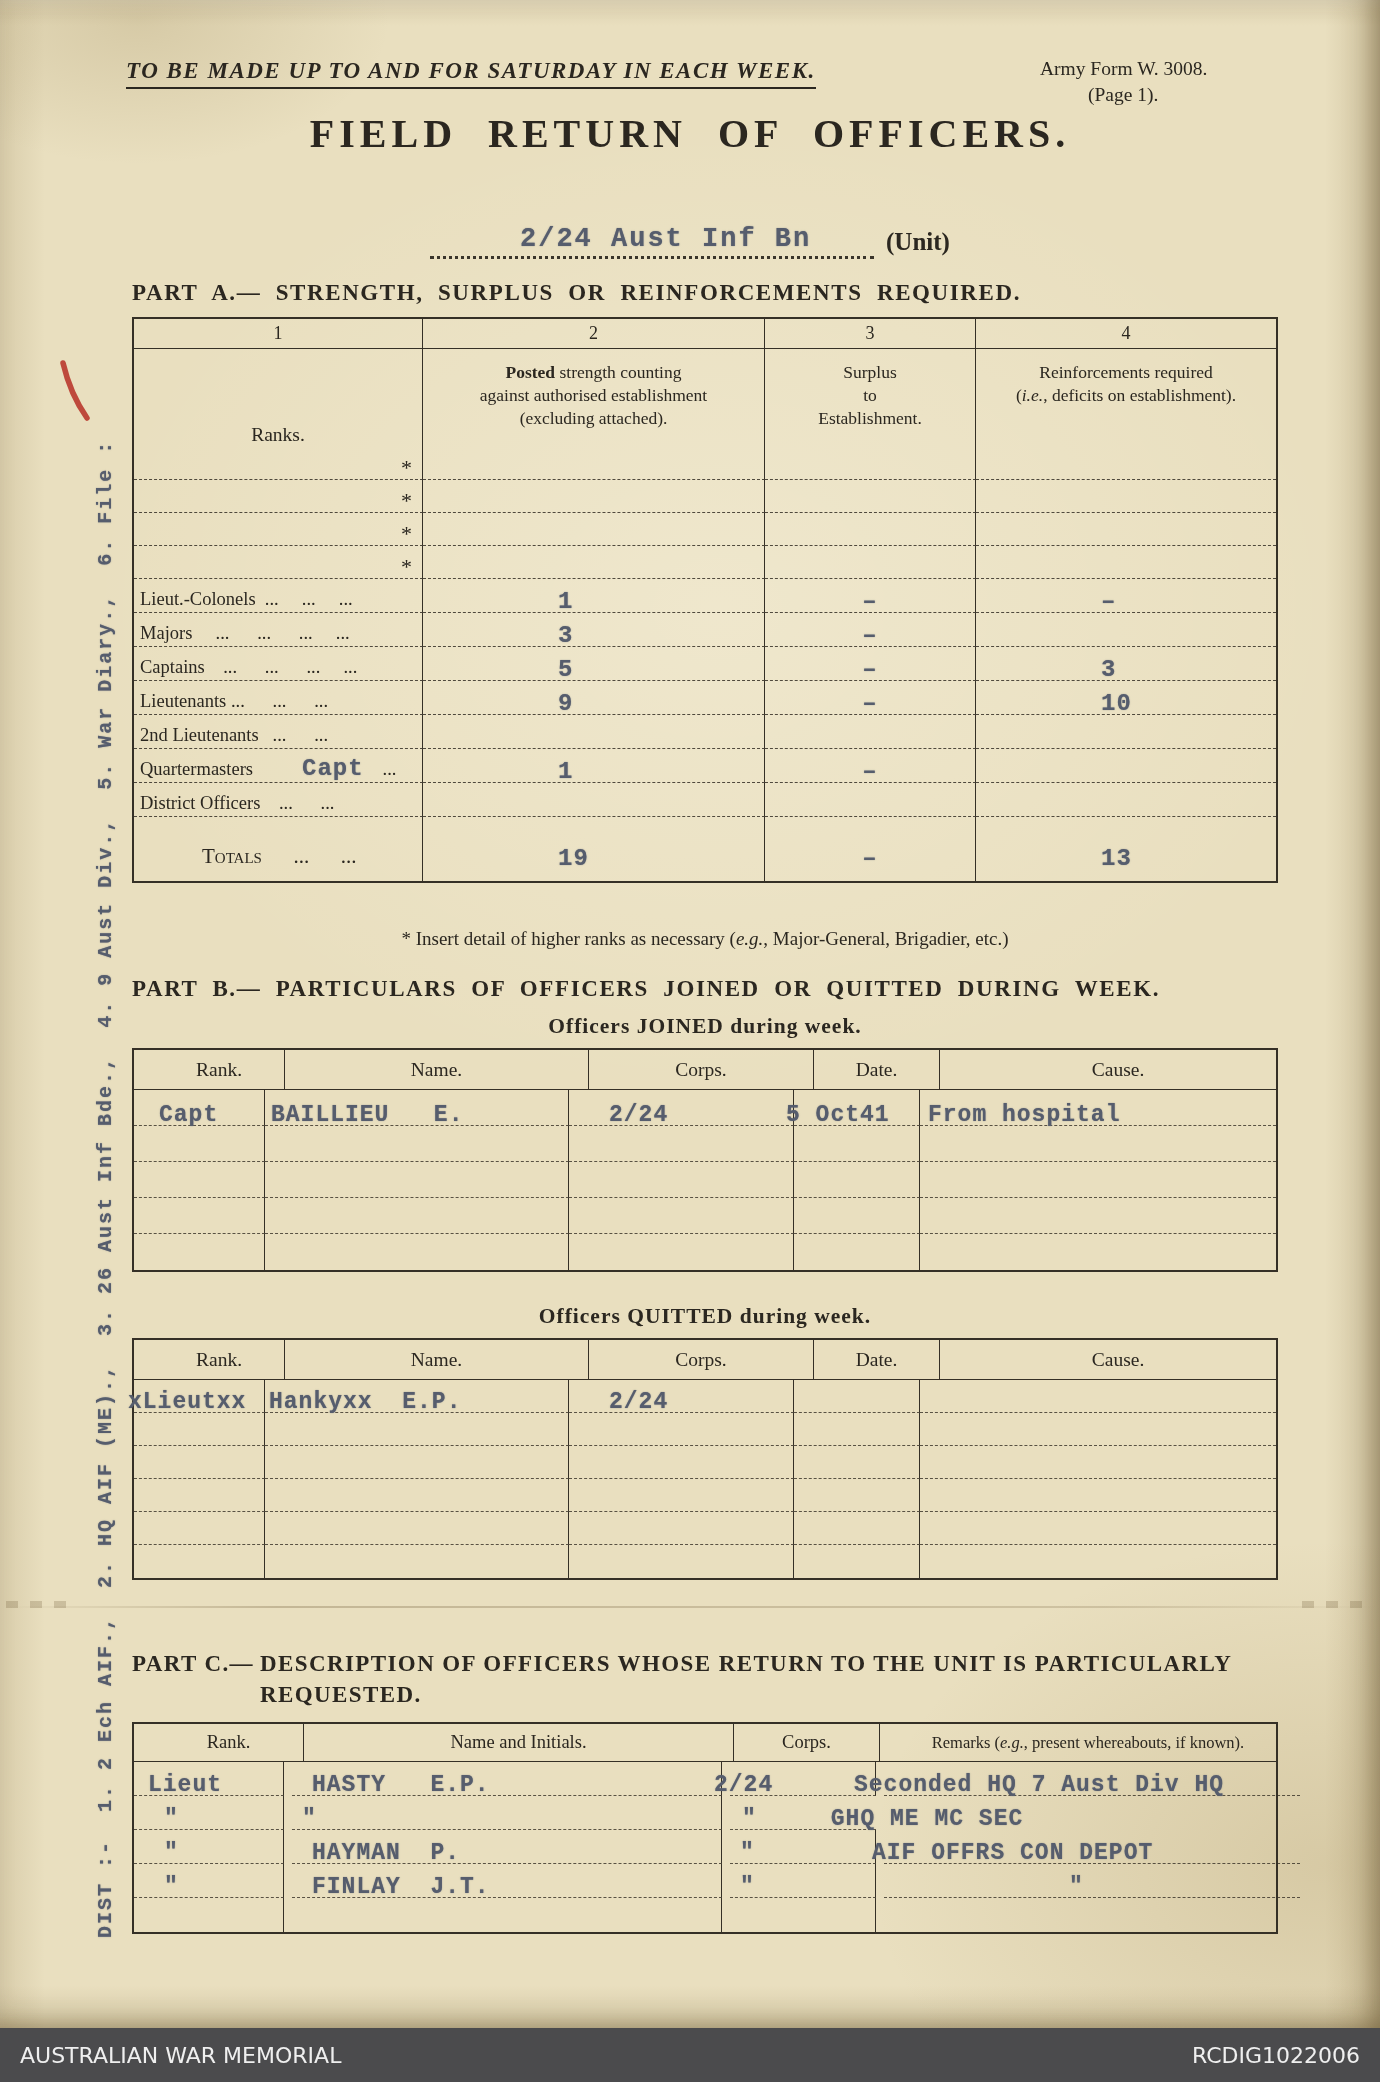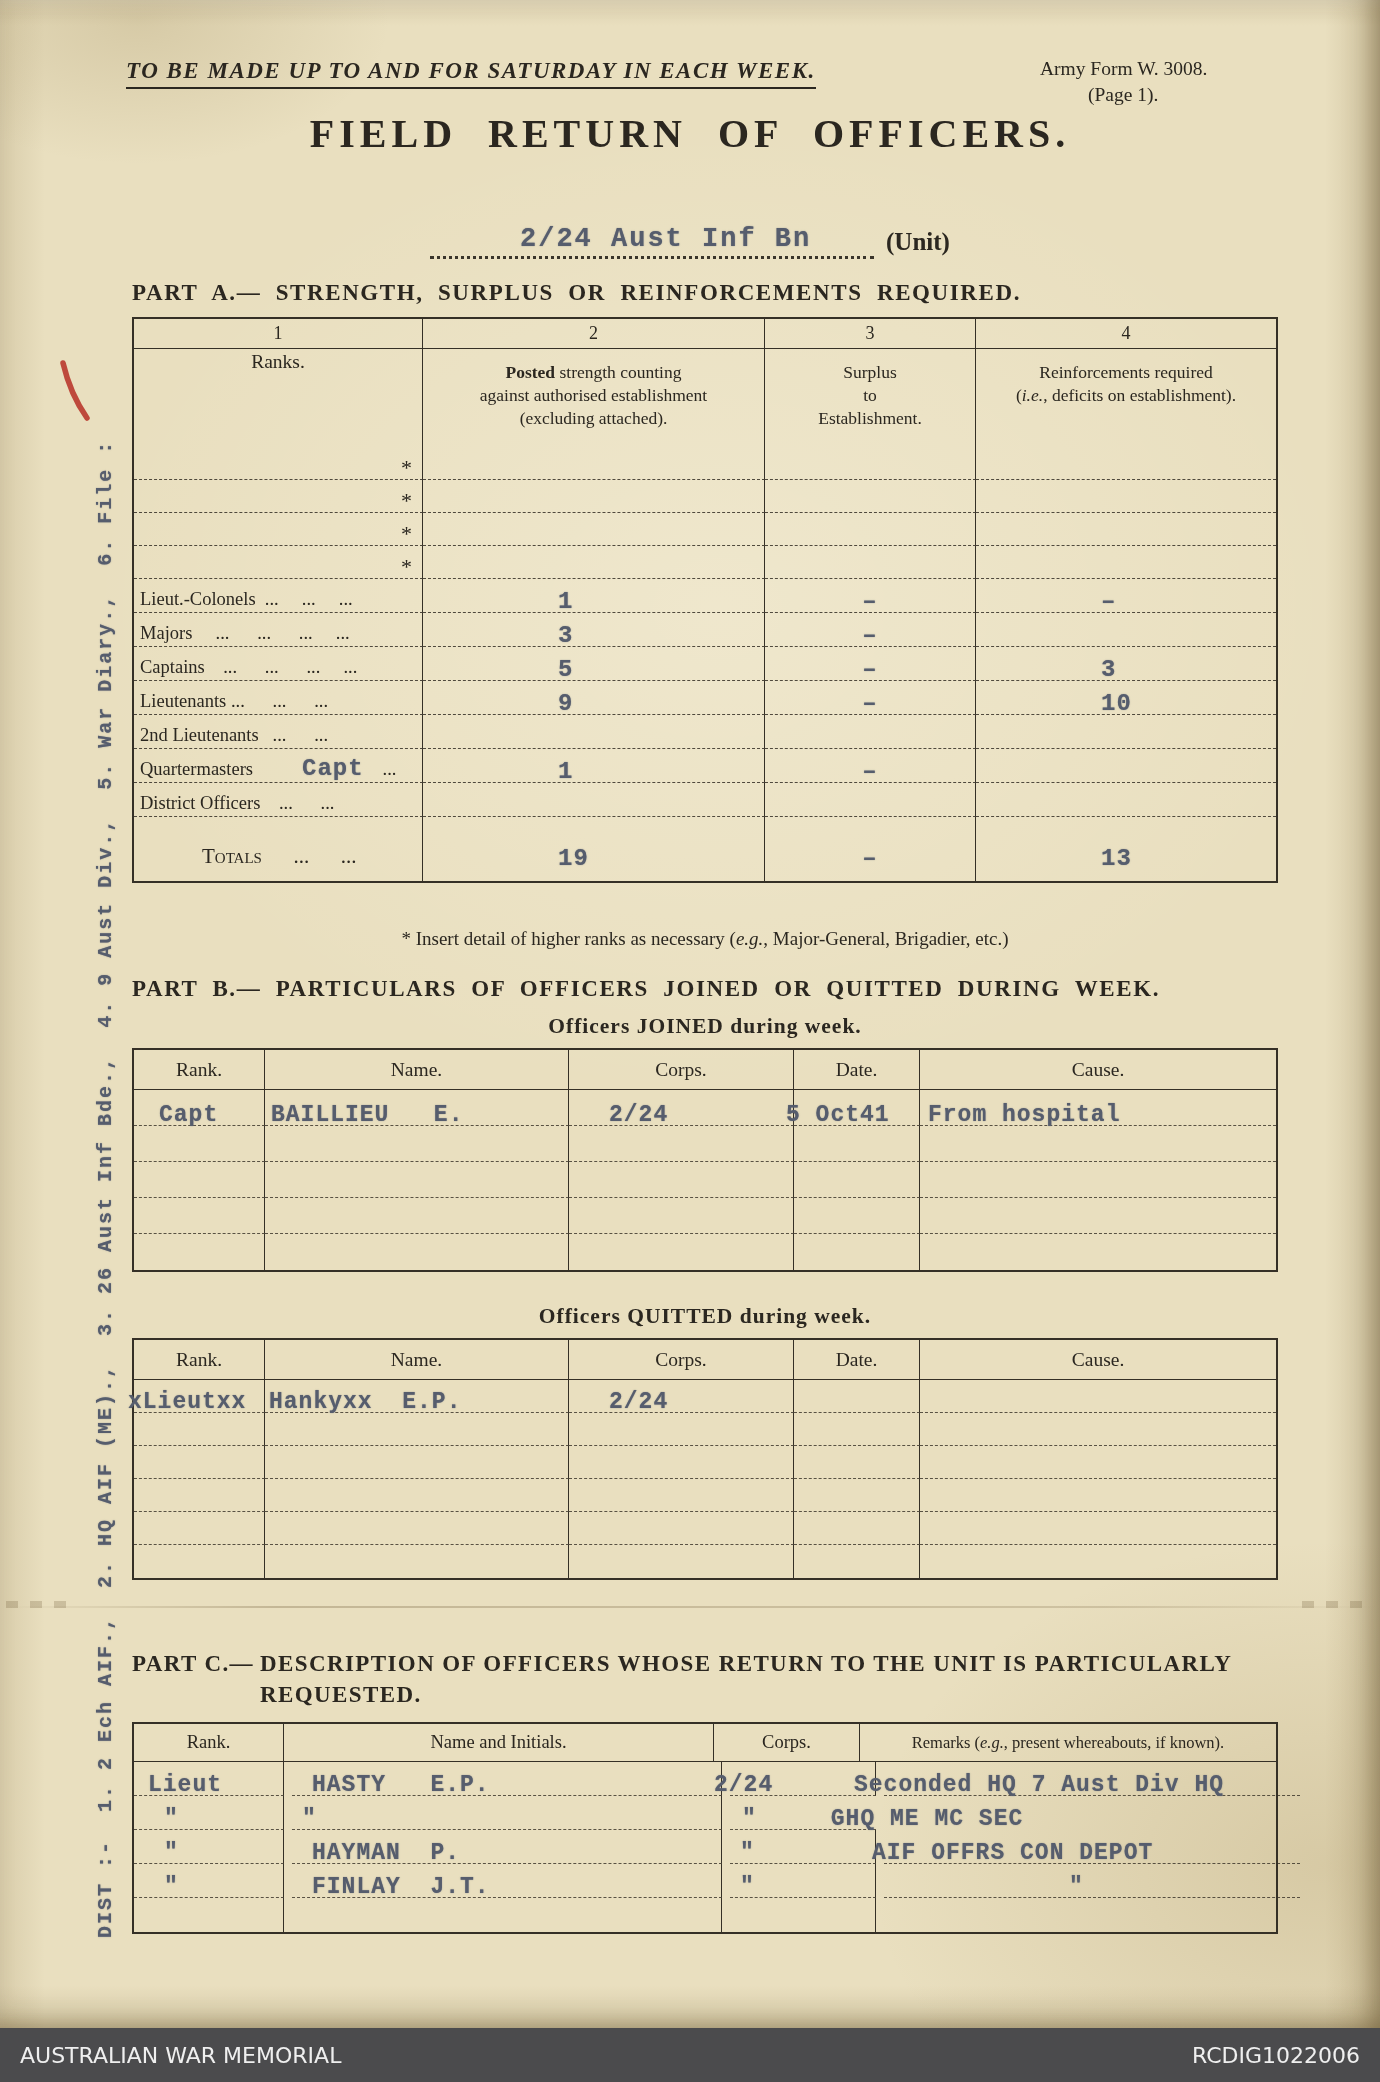--- a/index.html
+++ b/index.html
@@ -47,21 +47,21 @@
 
   
   .parta{position:absolute;left:132px;top:317px;width:1146px;border:2px solid #353026;}
   .parta .row{display:grid;grid-template-columns:289px 342px 211px 300px;}
   .parta .c{border-right:1.6px solid #353026;position:relative;display:flex;align-items:flex-end;}
   .parta .c.last{border-right:none;}
   .parta .nums{height:30px;border-bottom:1.6px solid #353026;}
   .parta .nums .c{align-items:center;justify-content:center;font-size:18px;}
   .parta .heads{height:98px;}
   .parta .heads .c{display:block;text-align:center;padding:12px 14px 0;font-size:17.5px;line-height:1.3;}
-  .parta .heads .ranks-h{display:flex;align-items:flex-start;justify-content:center;font-size:19.5px;padding:0;}
+  .parta .heads .ranks-h{display:flex;align-items:flex-end;justify-content:center;font-size:19.5px;padding:0;}
   .parta .ar{height:34px;}
   .parta .ar.blank{height:33px;}
   .parta .ar .c{border-bottom:1.6px dashed rgba(52,46,36,.85);}
   .parta .rank{padding-left:6px;padding-bottom:2px;}
   .parta .blank .rank{justify-content:flex-end;padding-right:10px;}
   .star{font-size:22px;line-height:.8;}
   .rl{white-space:pre;font-size:18.5px;}
   .parta .posted{padding-left:135px;}
   .parta .surplus{justify-content:center;}
   .parta .reinf{padding-left:125px;}
@@ -74,21 +74,21 @@
 
   
   .tbl{position:absolute;left:132px;width:1146px;border:2px solid #353026;}
   .joined{top:1048px;}
   .quitted{top:1338px;}
   .partc{top:1722px;}
   .g5{display:grid;grid-template-columns:131px 304px 225px 126px 356px;}
   .g4{display:grid;grid-template-columns:150px 430px 146px 416px;}
   .tbl .c{border-right:1.6px solid #353026;position:relative;display:flex;align-items:flex-end;overflow:visible;}
   .tbl .c:last-child{border-right:none;}
-  .tbl .thead{height:40px;border-bottom:1.6px solid #353026;}
+  .tbl .thead{height:40px;border-bottom:1.6px solid #353026;padding-left:20px;}
   .tbl .thead .c{align-items:center;justify-content:center;font-size:19.5px;}
   .partc .thead{height:38px;}
   .partc .thead .c{font-size:18.5px;}
   .partc .thead .remarks{font-size:16.5px;}
   .tbl .trow{height:36px;}
   .quitted .trow{height:33px;}
   .partc .trow{height:34px;gap:8px;}
   .tbl .trow .c{border-bottom:1.5px dashed rgba(52,46,36,.8);}
   .tbl .trow:last-child .c{border-bottom:none;}
   .tbl .typed{margin-bottom:-2px;}

